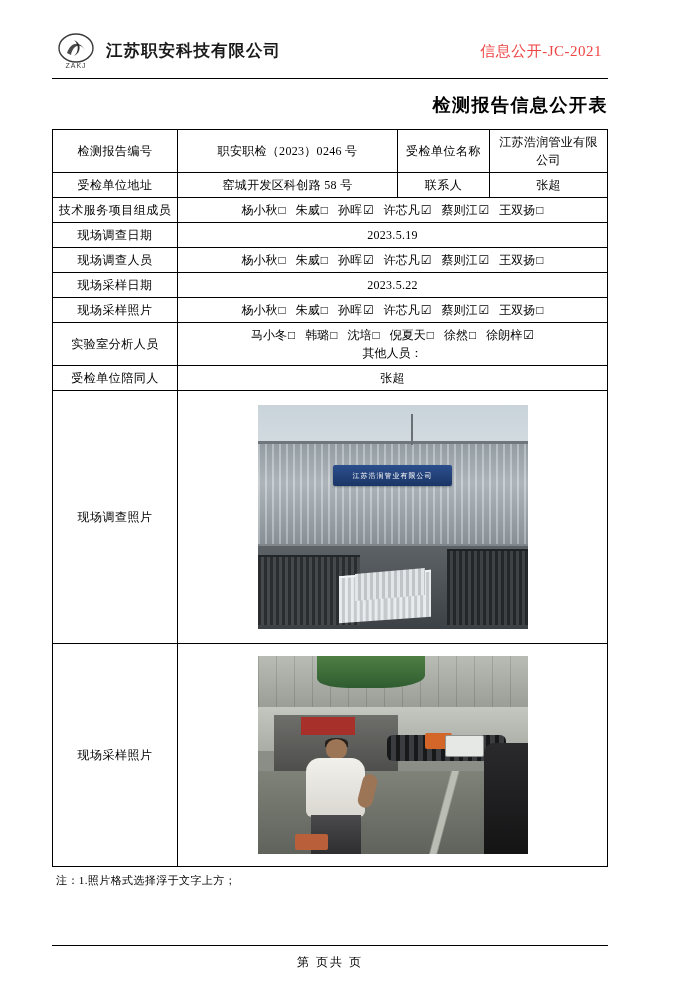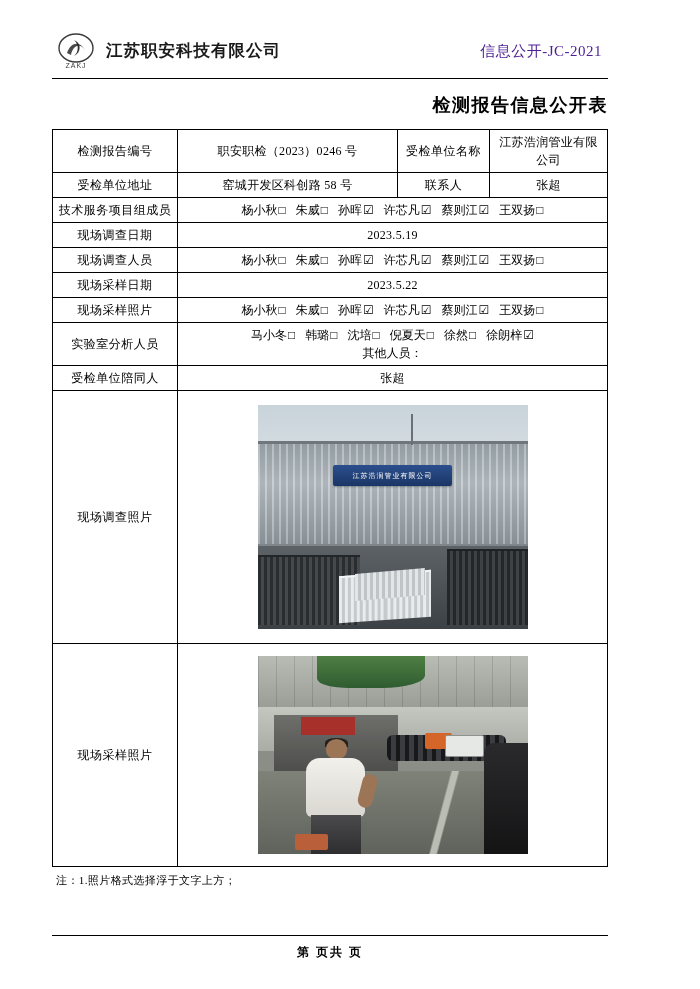--- a/index.html
+++ b/index.html
@@ -46,21 +46,21 @@
   .company-name {
     font-family: "Liberation Serif", serif;
     font-size: 16.5px;
     font-weight: bold;
     letter-spacing: 1px;
     color: #1a1a1a;
   }
   .doc-code {
     font-size: 15px;
     letter-spacing: 0.5px;
-    color: #4c1d95;
+    color: #ef4444;
     padding-right: 4px;
   }
   .header-rule {
     border-bottom: 1.4px solid #000;
     margin: 0 0 14px 0;
   }
 
   
   .doc-title {
     text-align: right;
@@ -291,22 +291,21 @@
   .note {
     font-size: 11px;
     margin: 6px 0 0 4px;
     letter-spacing: 0.4px;
   }
 
   
   .footer {
     position: absolute;
     left: 52px; right: 52px;
-    bottom: 28px;
-    font-weight: bold;
+    bottom: 18px;
   }
   .footer-rule {
     border-bottom: 1.2px solid #000;
     margin-bottom: 8px;
   }
   .footer-page {
     text-align: center;
     font-size: 12px;
     letter-spacing: 2px;
   }

